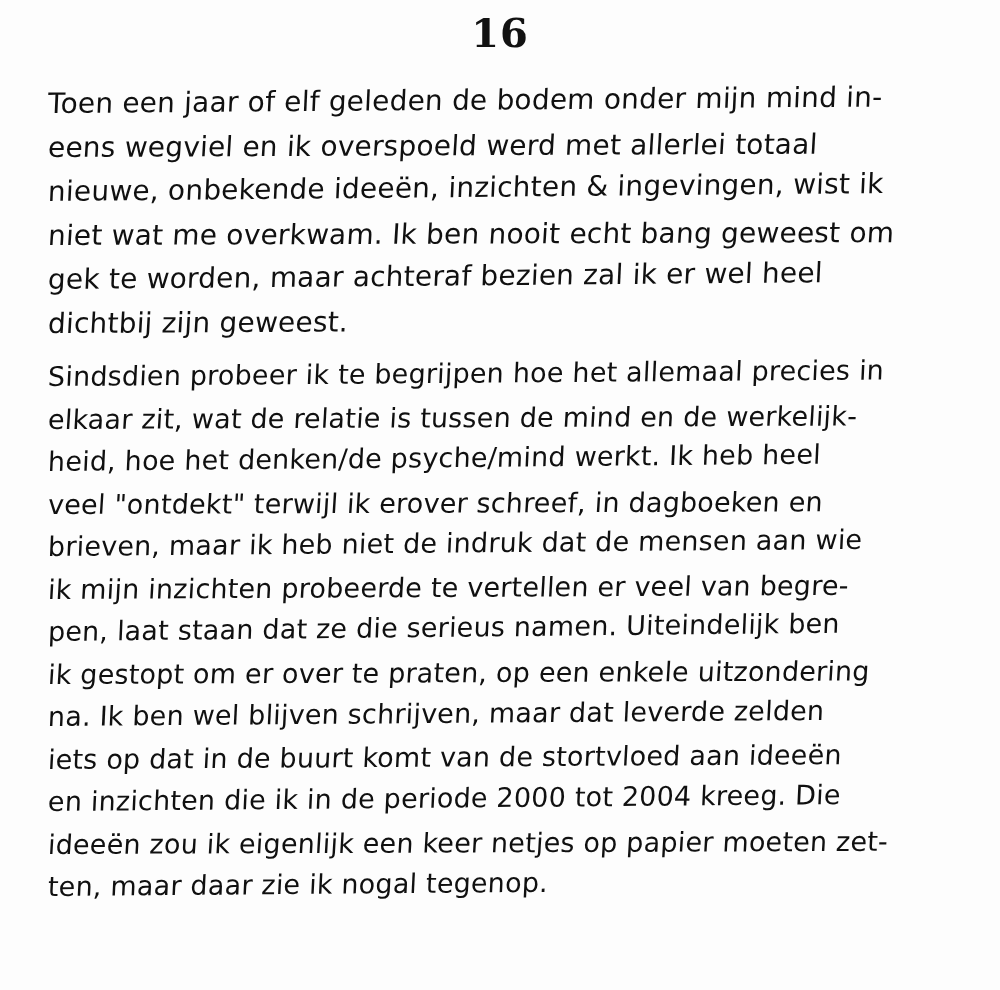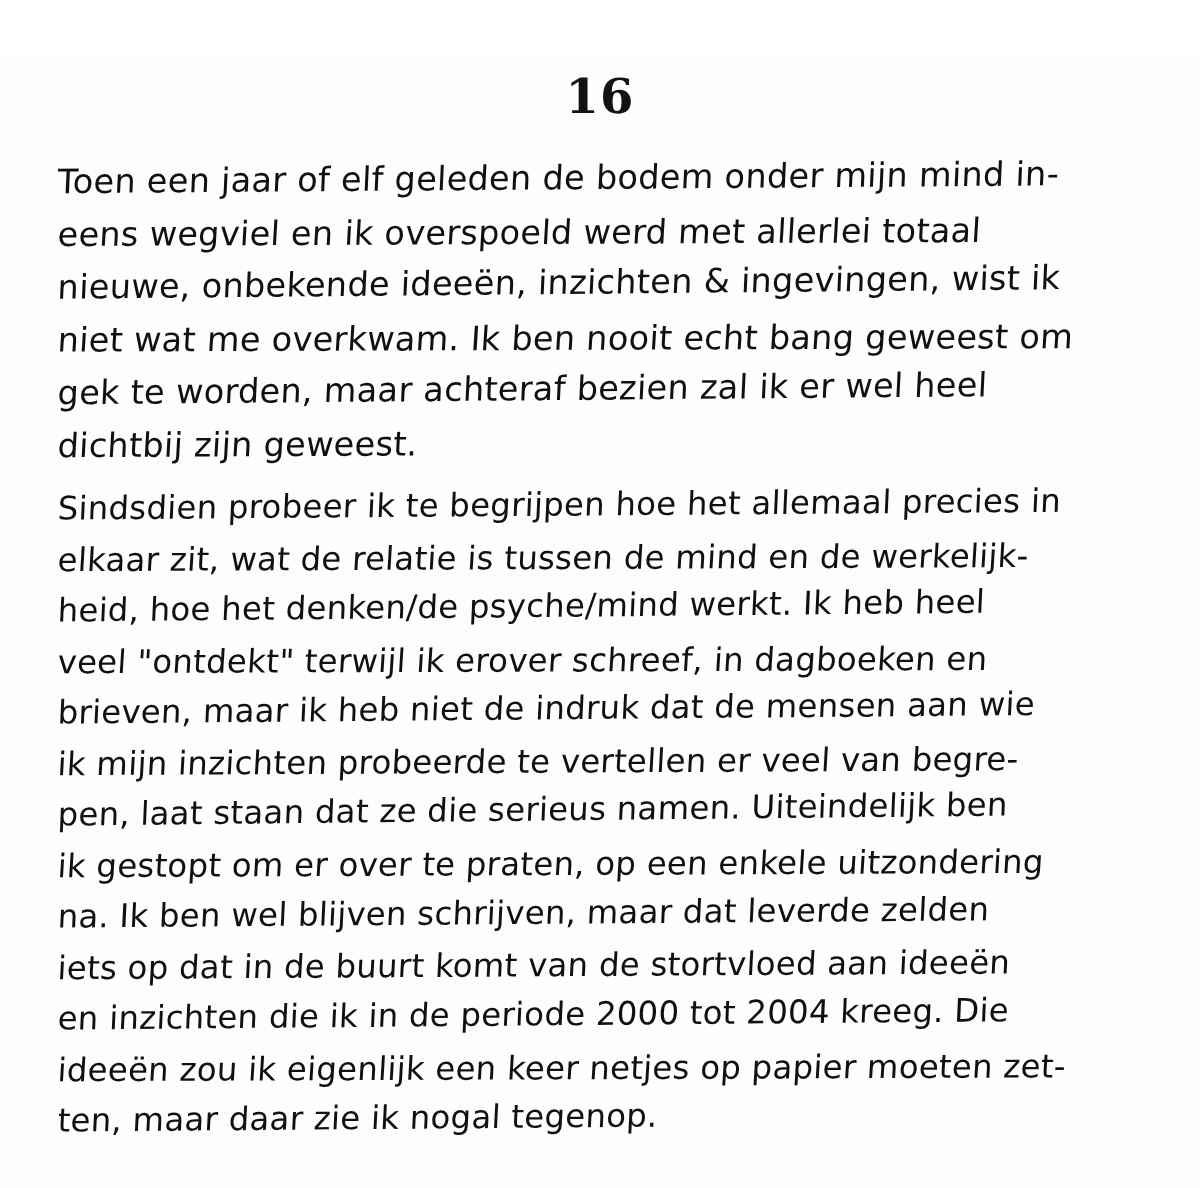--- a/index.html
+++ b/index.html
@@ -23,21 +23,20 @@
   .page-number {
     text-align: center;
     font-family: "DejaVu Serif", serif;
     font-weight: bold;
     font-size: 40px;
     color: #121212;
     letter-spacing: 1px;
     padding-top: 8px;
     height: 58px;
     line-height: 50px;
-    margin-top: 48px;
   }
   .hand {
     font-family: "DejaVu Sans", sans-serif;
     color: #101010;
     font-size: 27px;
     line-height: 42px;
     letter-spacing: 0.2px;
   }
   .para {
     margin: 0;

